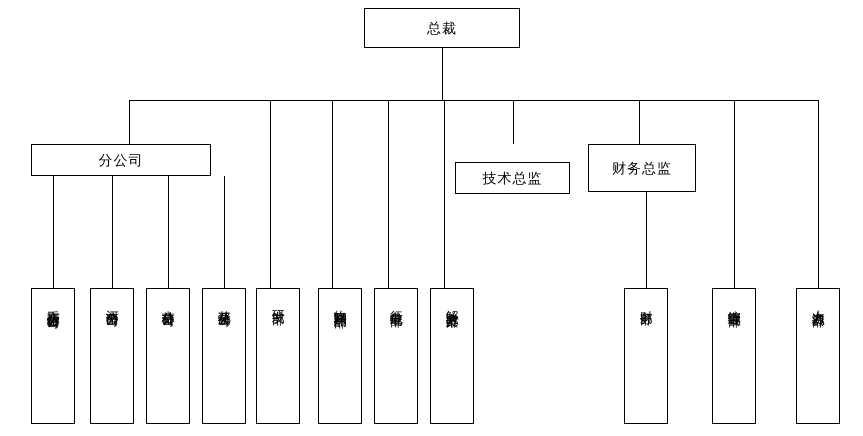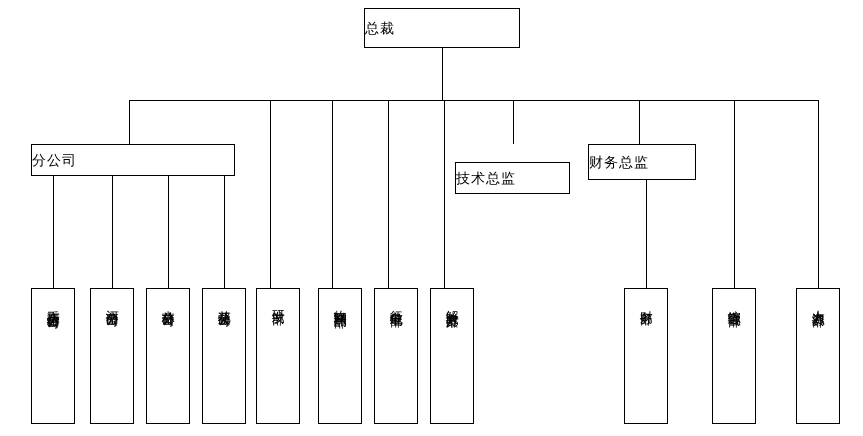--- a/index.html
+++ b/index.html
@@ -16,20 +16,21 @@
     font-family: "DejaVu Sans", "Liberation Sans", sans-serif;
     overflow: hidden;
   }
   .node {
     position: absolute;
     box-sizing: border-box;
     border: 1px solid #000000;
     background: #ffffff;
     display: flex;
     align-items: center;
+    justify-content: center;
     color: #000000;
     z-index: 2;
   }
   .node .label {
     display: block;
     text-align: center;
     line-height: 1.18;
     white-space: pre;
   }
   
@@ -78,27 +79,27 @@
       <div class="edge v" style="left: 53px; top: 176px; height: 112px;"></div>
       <div class="edge v" style="left: 112px; top: 176px; height: 112px;"></div>
       <div class="edge v" style="left: 168px; top: 176px; height: 112px;"></div>
       <div class="edge v" style="left: 224px; top: 176px; height: 112px;"></div>
       <div class="edge v" style="left: 646px; top: 176px; height: 112px;"></div>
     </div>
   <div id="node-layer">
       <div class="node horiz" style="left: 364px; top: 8px; width: 156px; height: 40px;">
         <span class="label">总裁</span>
       </div>
-      <div class="node horiz" style="left: 31px; top: 144px; width: 204px; height: 32px;">
+      <div class="node horiz" style="left: 31px; top: 144px; width: 180px; height: 32px;">
         <span class="label">分公司</span>
       </div>
       <div class="node horiz" style="left: 455px; top: 162px; width: 115px; height: 32px;">
         <span class="label">技术总监</span>
       </div>
-      <div class="node horiz" style="left: 588px; top: 144px; width: 108px; height: 36px;">
+      <div class="node horiz" style="left: 588px; top: 144px; width: 108px; height: 48px;">
         <span class="label">财务总监</span>
       </div>
       <div class="node vert" style="left: 31px; top: 288px; width: 44px; height: 136px;">
         <span class="label">重庆运营分公司</span>
       </div>
       <div class="node vert" style="left: 90px; top: 288px; width: 44px; height: 136px;">
         <span class="label">河南分公司</span>
       </div>
       <div class="node vert" style="left: 146px; top: 288px; width: 44px; height: 136px;">
         <span class="label">吉林分公司</span>

